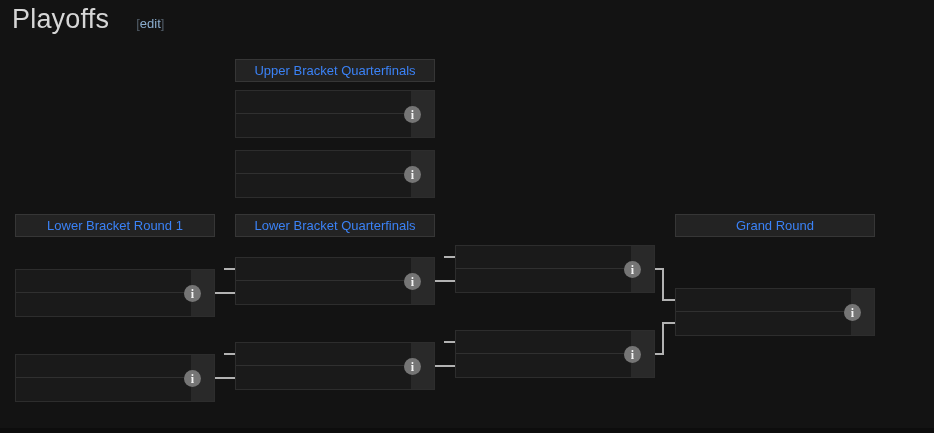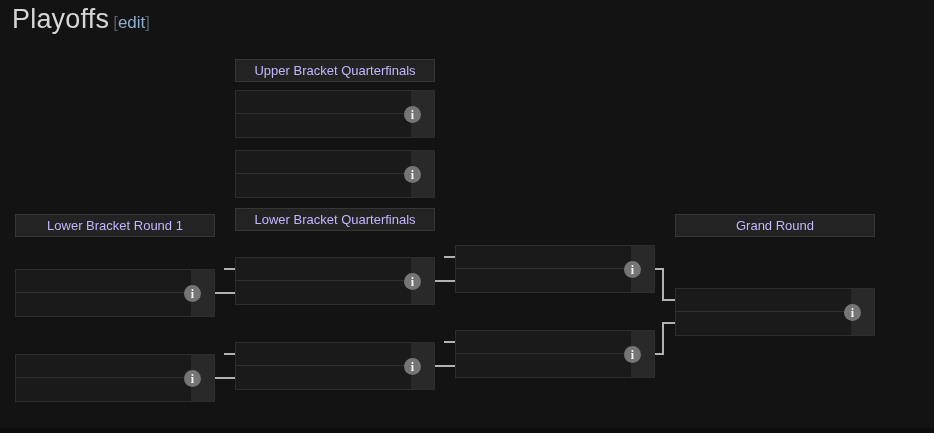--- a/index.html
+++ b/index.html
@@ -24,38 +24,38 @@
     display: flex;
     align-items: baseline;
   }
   .page-title {
     font-size: 27px;
     font-weight: 400;
     color: #d6d6d6;
     letter-spacing: 0.2px;
   }
   .edit-section {
-    margin-left: 4px;
-    font-size: 17px;
+    margin-left: 27px;
+    font-size: 13px;
   }
   .edit-bracket { color: #525d68; }
   .edit-link {
     color: #8badce;
     text-decoration: none;
     cursor: pointer;
   }
   
   .round-header {
     position: absolute;
     width: 200px;
     height: 23px;
     box-sizing: border-box;
     background: #232323;
     border: 1px solid #363636;
-    color: #c4b5fd;
+    color: #3b82f6;
     font-size: 13px;
     display: flex;
     align-items: center;
     justify-content: center;
     white-space: nowrap;
   }
   
   .match {
     position: absolute;
     width: 200px;
@@ -153,21 +153,21 @@
 
   <div class="page-header">
     <span class="page-title">Playoffs</span>
     <span class="edit-section">
       <span class="edit-bracket">[</span><a class="edit-link">edit</a><span class="edit-bracket">]</span>
     </span>
   </div>
 
   <div class="round-header" style="left:235px; top:59px;">Upper Bracket Quarterfinals</div>
   <div class="round-header" style="left:15px; top:214px;">Lower Bracket Round 1</div>
-  <div class="round-header" style="left:235px; top:208px;">Lower Bracket Quarterfinals</div>
+  <div class="round-header" style="left:235px; top:214px;">Lower Bracket Quarterfinals</div>
   <div class="round-header" style="left:675px; top:214px;">Grand Round</div>
 
   <div class="match" style="left:235px; top:90px;">
     <div class="scorecol">
       <div class="score-cell top"></div>
       <div class="score-cell bottom"></div>
     </div>
     <div class="slot top"></div>
     <div class="slot bottom"></div>
     <div class="divider"></div>

